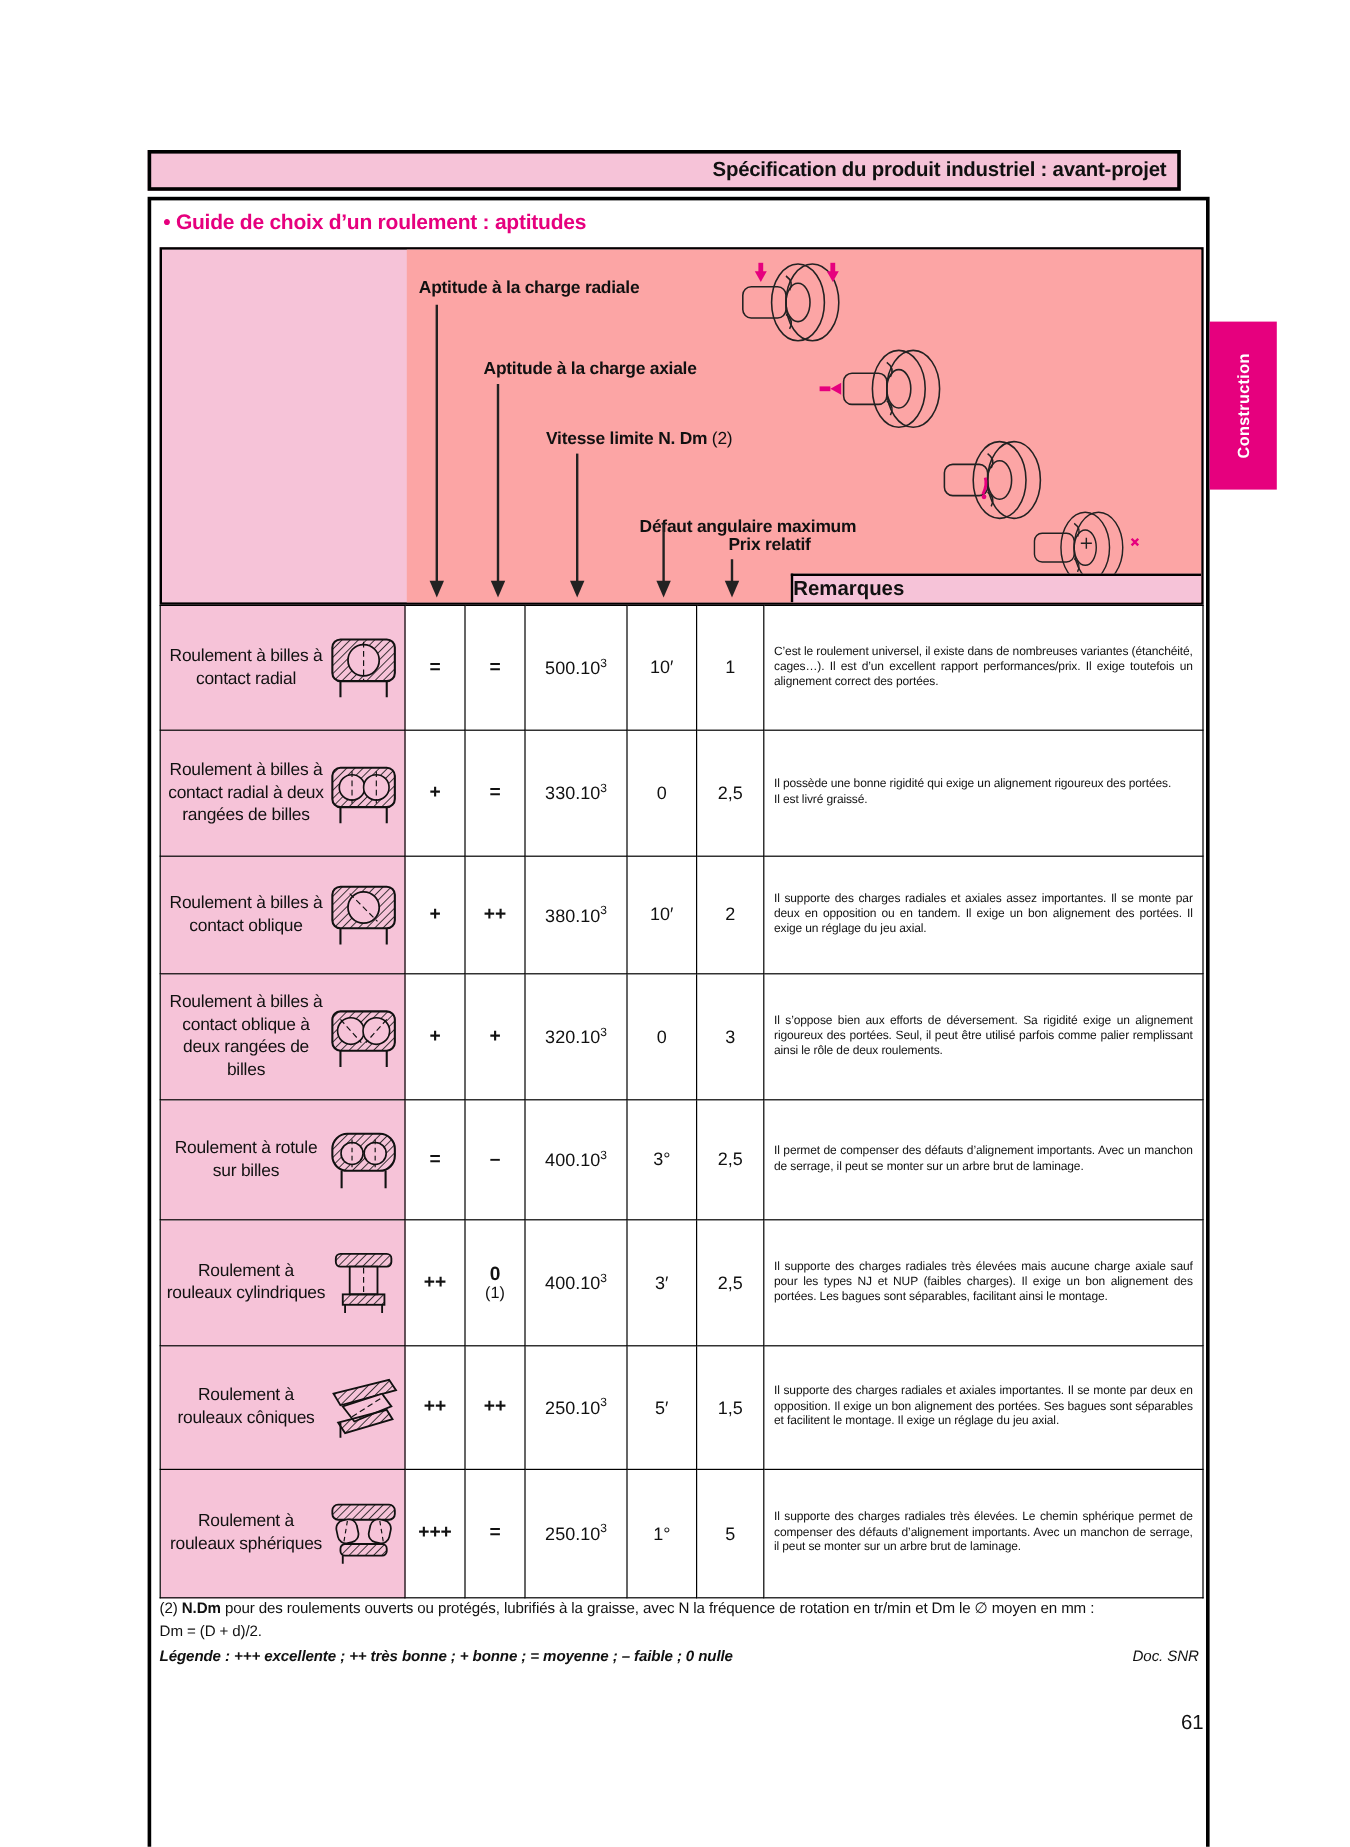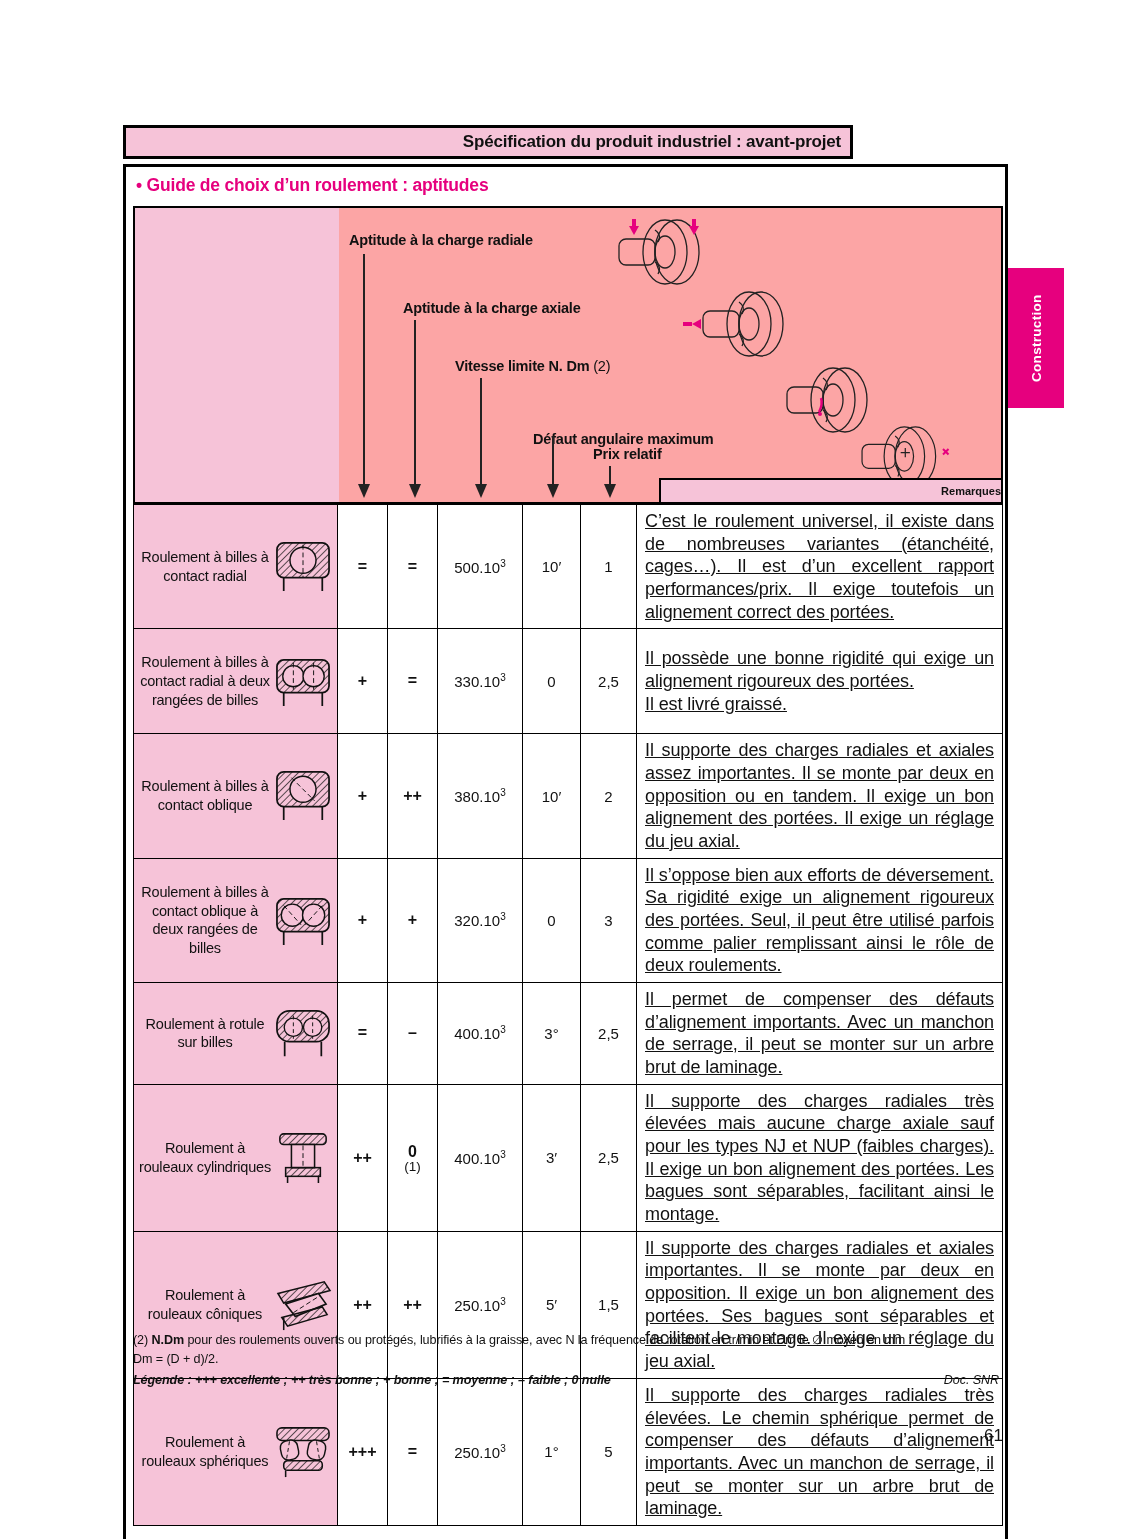--- a/index.html
+++ b/index.html
@@ -3,21 +3,21 @@
 <meta charset="utf-8">
 <style>
   html,body{margin:0;padding:0;}
   body{
     width:1125px;height:1539px;position:relative;background:#fff;
     font-family:"Liberation Sans",sans-serif;color:#111;
     -webkit-font-smoothing:antialiased;
   }
   
   .banner{
-    position:absolute;left:123px;top:125px;width:730px;height:34px;
+    position:absolute;left:123px;top:125px;width:861px;height:34px;
     background:#f6c3d8;border:3px solid #000;box-sizing:border-box;
     display:flex;align-items:center;justify-content:flex-end;
     padding-right:9px;font-weight:bold;font-size:17px;letter-spacing:-0.2px;
   }
   
   .content-box{
     position:absolute;left:123px;top:164px;width:885px;height:1490px;
     border:3px solid #000;box-sizing:border-box;background:#fff;
   }
   .doc-title{
@@ -43,40 +43,40 @@
     position:absolute;left:62px;top:218px;font-weight:bold;font-size:16px;
   }
   .corner .typ-arrow{position:absolute;left:72px;top:244px;}
   .pink-head{position:absolute;left:204px;top:0;width:662px;height:294px;background:#fca5a5;overflow:hidden;}
   .hlabel{position:absolute;font-weight:bold;font-size:14.5px;white-space:nowrap;letter-spacing:-0.2px;}
   .hlabel .norm{font-weight:normal;}
   .head-overlay{position:absolute;left:0;top:0;pointer-events:none;}
   .remarks-box{
     position:absolute;left:320px;top:270px;right:0;bottom:0;
     border-top:2.5px solid #000;border-left:2.5px solid #000;
-    display:flex;align-items:center;justify-content:flex-end;
-    font-weight:bold;font-size:11px;background:#f6c3d8;box-sizing:border-box;
+    display:flex;align-items:center;justify-content:flex-start;
+    font-weight:bold;font-size:17px;background:#f6c3d8;box-sizing:border-box;
   }
   table.body{
     width:870px;border-collapse:collapse;table-layout:fixed;
   }
   table.body td{border:1.8px solid #000;vertical-align:middle;box-sizing:border-box;}
   col.c-type{width:204px}col.c-rad{width:50px}col.c-ax{width:50px}
   col.c-vit{width:85px}col.c-def{width:58px}col.c-prix{width:56px}
   .type-cell{background:#f6c3d8;padding:2px 5px;}
   .type-inner{display:flex;align-items:center;justify-content:center;gap:3px;}
   .type-label{flex:1 1 auto;text-align:center;font-size:14.5px;line-height:1.3;letter-spacing:-0.2px;}
   .bicon{flex:0 0 auto;}
   td.val{text-align:center;font-size:15px;}
   td.val .sym{font-weight:bold;font-size:16px;}
   td.val sup{font-size:10px;}
   .axial-note{display:block;font-weight:normal;font-size:13.5px;line-height:0.9;}
   td.remark{
-    font-size:18px;line-height:1.26;padding:5px 8px;text-align:justify;
-    white-space:pre-line;vertical-align:top;letter-spacing:-0.1px;text-decoration:underline;
+    font-size:10px;line-height:1.26;padding:5px 8px;text-align:justify;
+    white-space:pre-line;vertical-align:top;letter-spacing:-0.1px;
   }
   
   .notes{
     position:absolute;left:7px;top:1164px;width:866px;
     font-size:12.6px;line-height:1.5;letter-spacing:-0.1px;
   }
   .notes .n2{white-space:pre-line;}
   .legend-row{display:flex;justify-content:space-between;align-items:baseline;margin-top:2px;font-style:italic;}
   .legend-row .lg{font-weight:bold;}
   
@@ -113,21 +113,21 @@
         </div>
         <div class="hlabel" style="left:64px;top:92px">
           <span>Aptitude à la charge axiale</span><span class="norm"></span>
         </div>
         <div class="hlabel" style="left:116px;top:150px">
           <span>Vitesse limite N. Dm</span><span class="norm"> (2)</span>
         </div>
         <div class="hlabel" style="left:194px;top:223px">
           <span>Défaut angulaire maximum</span><span class="norm"></span>
         </div>
-        <div class="hlabel" style="left:254px;top:238px">
+        <div class="hlabel" style="left:268px;top:238px">
           <span>Prix relatif</span><span class="norm"></span>
         </div>
 
         <svg class="head-overlay" width="662" height="294" viewBox="0 0 662 294">
           <g stroke="#222" stroke-width="2">
             <line x1="25" y1="46" x2="25" y2="278"></line>
             <line x1="76" y1="112" x2="76" y2="278"></line>
             <line x1="142" y1="170" x2="142" y2="278"></line>
             <line x1="214" y1="228" x2="214" y2="278"></line>
             <line x1="271" y1="258" x2="271" y2="278"></line>

